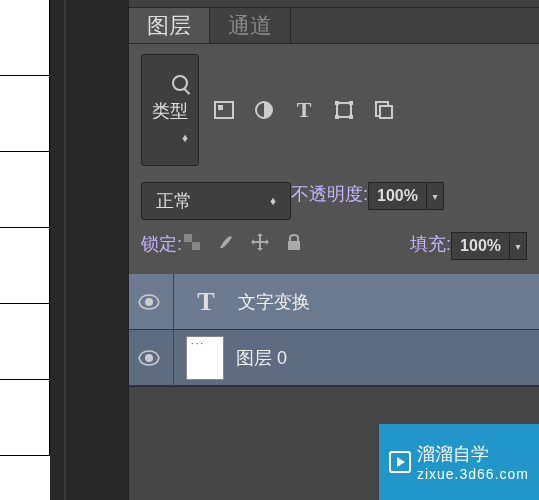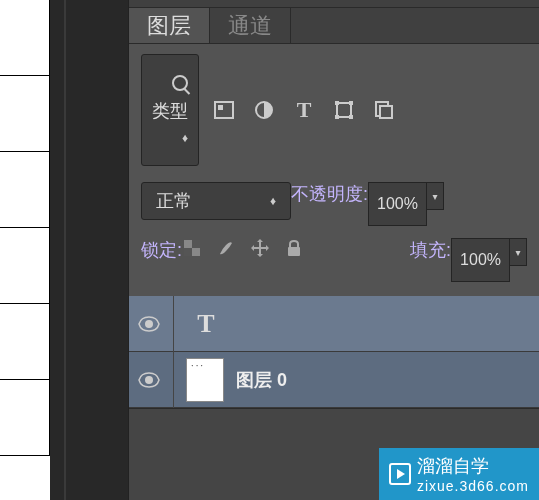--- a/index.html
+++ b/index.html
@@ -145,25 +145,26 @@
       min-width: 150px;
       justify-content: space-between;
     }
     .label {
       color: #c4b5fd;
       font-size: 18px;
     }
     .pct-box {
       background: #3f3f3f;
       border: 1px solid #242424;
-      padding: 12px 8px;
+      padding: 4px 8px;
       color: #ddd;
       font-size: 16px;
       display: flex;
       align-items: center;
+      font-weight: bold;
     }
     .pct-arrow {
       background: #3f3f3f;
       border: 1px solid #242424;
       width: 18px;
       height: 28px;
       display: flex;
       align-items: center;
       justify-content: center;
       color: #ccc;
@@ -193,21 +194,20 @@
       height: 56px;
       border-bottom: 1px solid #3a3a3a;
       padding: 0 8px;
       gap: 12px;
     }
     .layer.selected {
       background: #6b7a8f;
     }
     .layer.alt {
       background: #5d6c80;
-      font-weight: bold;
     }
     .eye {
       width: 24px;
       height: 24px;
       color: #ccc;
       display: flex;
       align-items: center;
       justify-content: center;
     }
     .vsep {
@@ -250,21 +250,21 @@
       border-top: 1px solid #2a2a2a;
       height: 180px;
       background: #454545;
     }
     .watermark {
       position: absolute;
       right: 0;
       bottom: 0;
       background: #2196c9;
       color: #fff;
-      padding: 6px 10px;
+      padding: 18px 10px;
       font-size: 18px;
       display: flex;
       align-items: center;
       gap: 6px;
     }
     .watermark .play {
       border: 2px solid #fff;
       border-radius: 3px;
       width: 22px;
       height: 22px;
@@ -395,20 +395,21 @@
   <div class="layers">
     <div class="layer selected">
       <div class="eye">
         <svg width="22" height="16" viewBox="0 0 22 16">
             <path d="M11 1 Q3 1 1 8 Q3 15 11 15 Q19 15 21 8 Q19 1 11 1 Z" fill="none" stroke="#ccc" stroke-width="1.5"></path>
             <circle cx="11" cy="8" r="4" fill="#ccc"></circle>
           </svg>
       </div>
       <div class="vsep"></div>
       <div class="layer-thumb">T</div>
+      <div class="layer-name">文字变换</div>
     </div>
     <div class="layer alt">
       <div class="eye">
         <svg width="22" height="16" viewBox="0 0 22 16">
             <path d="M11 1 Q3 1 1 8 Q3 15 11 15 Q19 15 21 8 Q19 1 11 1 Z" fill="none" stroke="#ccc" stroke-width="1.5"></path>
             <circle cx="11" cy="8" r="4" fill="#ccc"></circle>
           </svg>
       </div>
       <div class="vsep"></div>
       <div class="layer-thumb img"></div>

